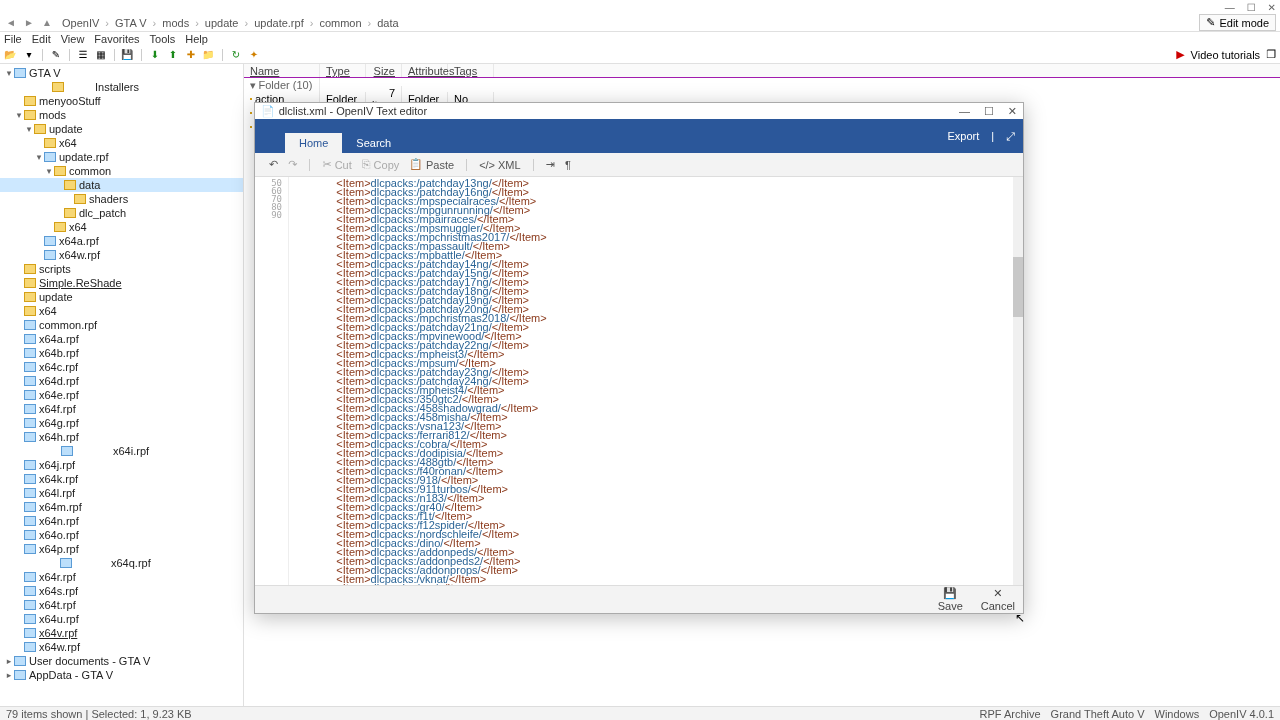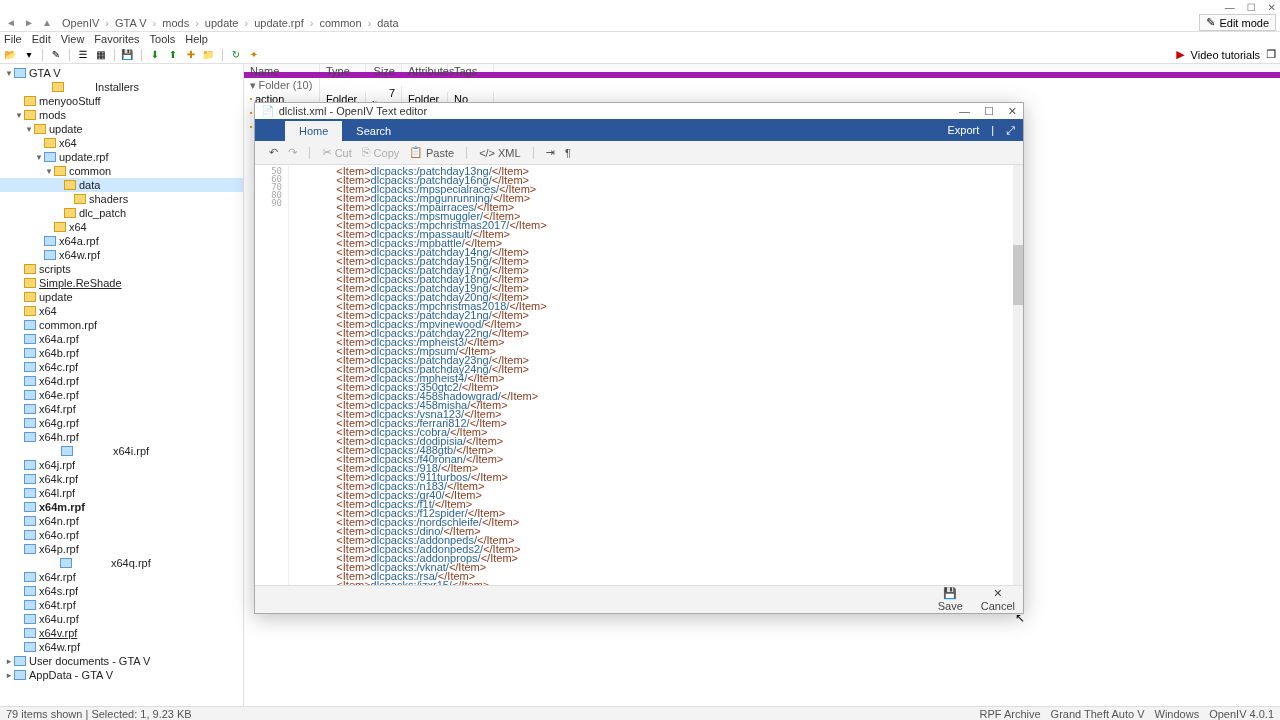--- a/index.html
+++ b/index.html
@@ -35,36 +35,36 @@
 
 .tree { font-size: 10px; padding: 2px 0; }
 .tree-row { display: flex; align-items: center; height: 14px; padding-right: 2px; white-space: nowrap; color: #222; }
 .tree-row .exp { width: 10px; text-align: center; color: #666; font-size: 9px; }
 .tree-row .ficon { width: 12px; height: 10px; margin-right: 3px; display: inline-block; }
 .folder-y { background: #f7d774; border: 1px solid #d4a017; }
 .folder-b { background: #bcdffb; border: 1px solid #5a9bd5; }
 .tree-row.sel { background: #cde8ff; }
 
 
-.cols { height: 14px; border-bottom: 6px solid #a21caf; display: flex; font-size: 10px; color: #444; background: #fafafa; }
+.cols { height: 14px; border-bottom: 1px solid #a21caf; display: flex; font-size: 10px; color: #444; background: #fafafa; text-decoration: underline; }
 .col { padding: 1px 6px; border-right: 1px solid #e8e8e8; }
 .c-name { width: 76px; }
 .c-type { width: 46px; }
 .c-size { width: 36px; text-align: right; }
 .c-attr { width: 46px; }
 .c-tag { width: 46px; }
 .flist { font-size: 10px; }
 .frow { display: flex; height: 14px; align-items: center; }
 .frow .c-name { display: flex; align-items: center; gap: 3px; }
 
 
 .editor { position: absolute; left: 254px; top: 102px; width: 770px; height: 512px; background: #fff; border: 1px solid #aaa; box-shadow: 0 4px 20px rgba(0,0,0,0.25); display: flex; flex-direction: column; }
 .ed-title { height: 16px; background: #fff; display: flex; align-items: center; padding: 0 6px; font-size: 10px; color: #333; }
 .ed-title .wctl { margin-left: auto; display: flex; gap: 14px; font-size: 10px; color: #555; }
-.ed-ribbon { height: 22px; background: #2b579a; display: flex; align-items: flex-end; padding-left: 30px; }
+.ed-ribbon { height: 34px; background: #2b579a; display: flex; align-items: flex-end; padding-left: 30px; }
 .ed-tab { padding: 4px 14px; font-size: 11px; color: #fff; cursor: pointer; }
 .ed-tab.active { background: #f3f3f3; color: #2b579a; }
 .ed-ribbon-right { margin-left: auto; display: flex; align-items: center; padding-right: 8px; gap: 12px; font-size: 10px; color: #fff; height: 100%; }
 .ed-tools { height: 24px; background: #f3f3f3; border-bottom: 1px solid #ddd; display: flex; align-items: center; padding: 0 14px; gap: 10px; font-size: 10px; color: #555; }
 .ed-tool { display: flex; align-items: center; gap: 3px; cursor: pointer; }
 .ed-tool.disabled { color: #aaa; }
 .ed-body { flex: 1; display: flex; overflow: hidden; background: #fff; position: relative; }
 .gutter { width: 34px; background: #fff; border-right: 1px solid #eee; font-family: Consolas, monospace; font-size: 9px; color: #aaa; text-align: right; padding-right: 6px; line-height: 8px; padding-top: 2px; }
 .code { flex: 1; font-family: Consolas, monospace; font-size: 9px; line-height: 8px; white-space: pre; color: #333; padding: 2px 4px; overflow: hidden; }
 .tag { color: #8b3a1c; }
@@ -301,21 +301,21 @@
         <div class="tree-row" style="padding-left: 14px;">
           <span class="exp"></span>
           <span class="ficon folder-b"></span>
           <span>x64k.rpf</span>
         </div>
         <div class="tree-row" style="padding-left: 14px;">
           <span class="exp"></span>
           <span class="ficon folder-b"></span>
           <span>x64l.rpf</span>
         </div>
-        <div class="tree-row" style="padding-left: 14px; font-weight: bold;">
+        <div class="tree-row" style="padding-left: 14px;">
           <span class="exp"></span>
           <span class="ficon folder-b"></span>
           <span>x64m.rpf</span>
         </div>
         <div class="tree-row" style="padding-left: 14px;">
           <span class="exp"></span>
           <span class="ficon folder-b"></span>
           <span>x64n.rpf</span>
         </div>
         <div class="tree-row" style="padding-left: 14px;">

